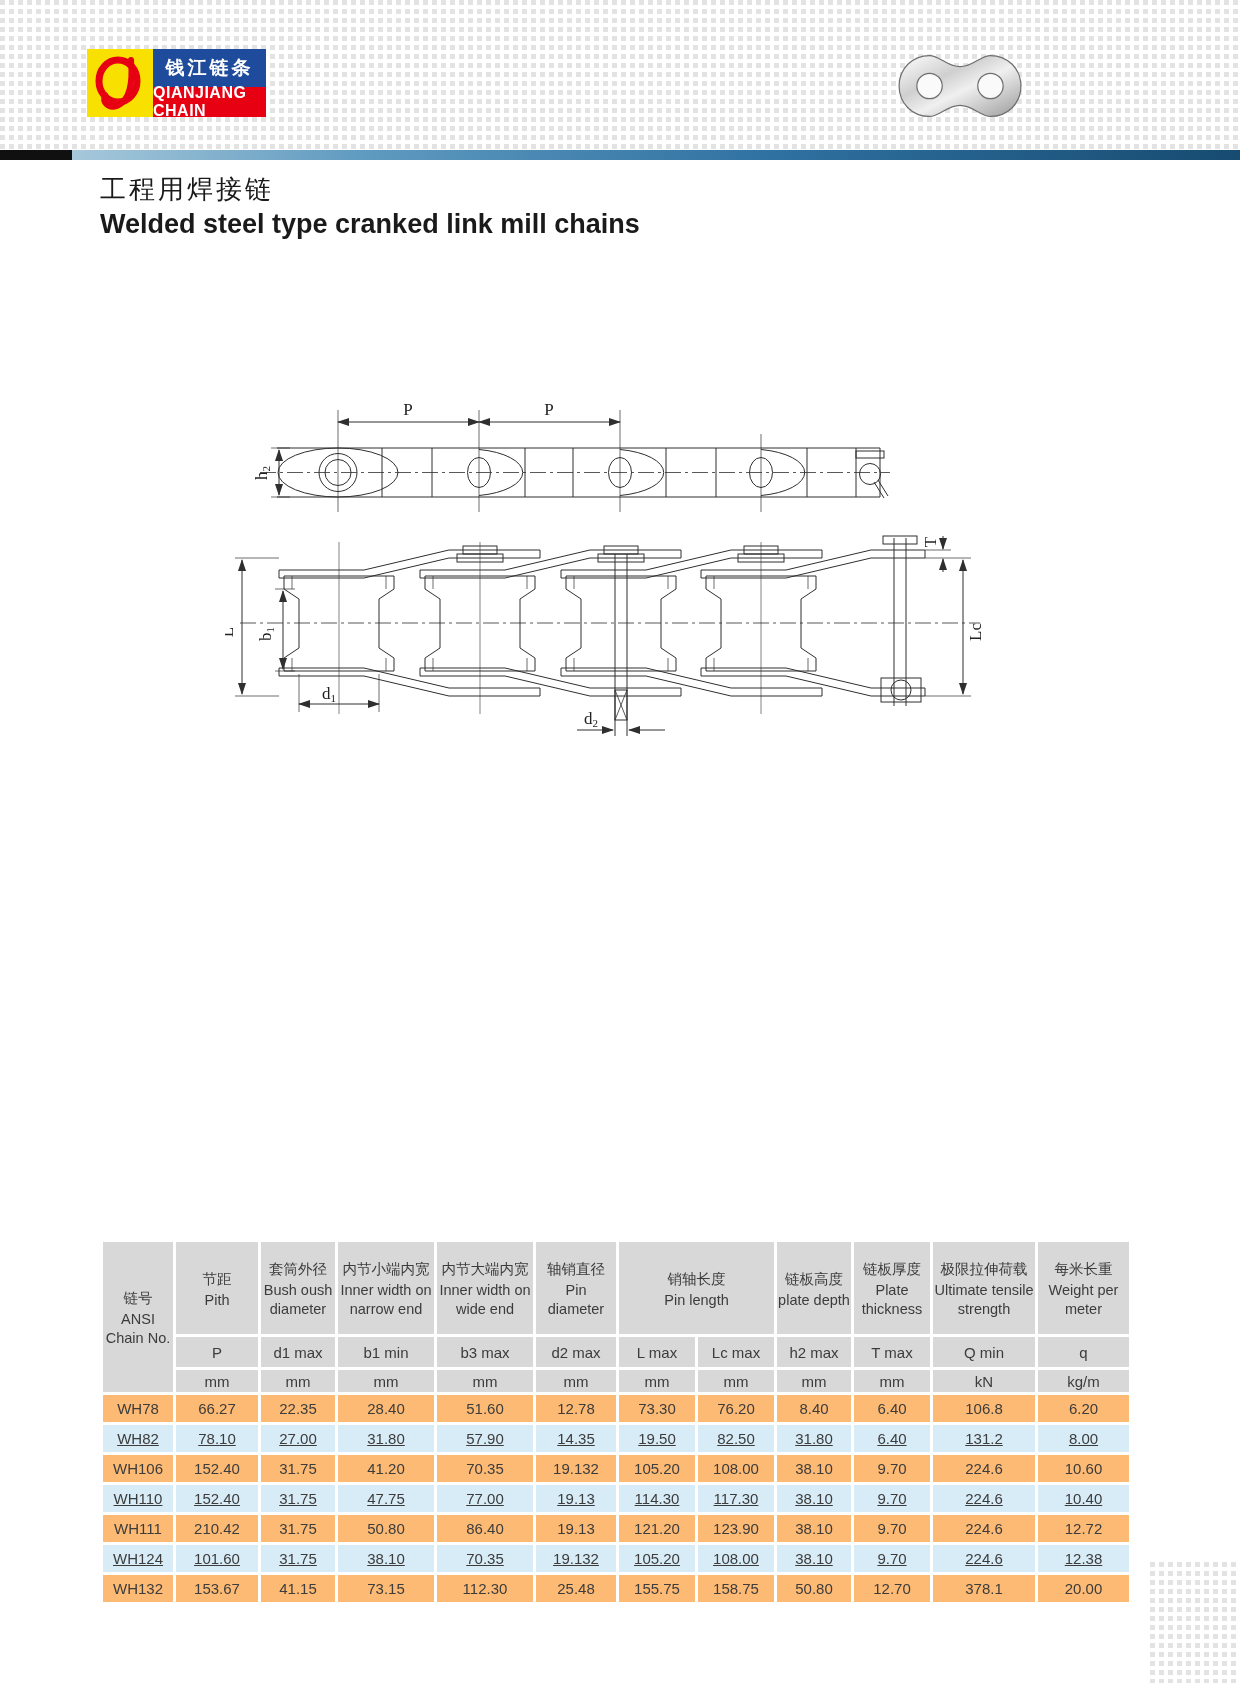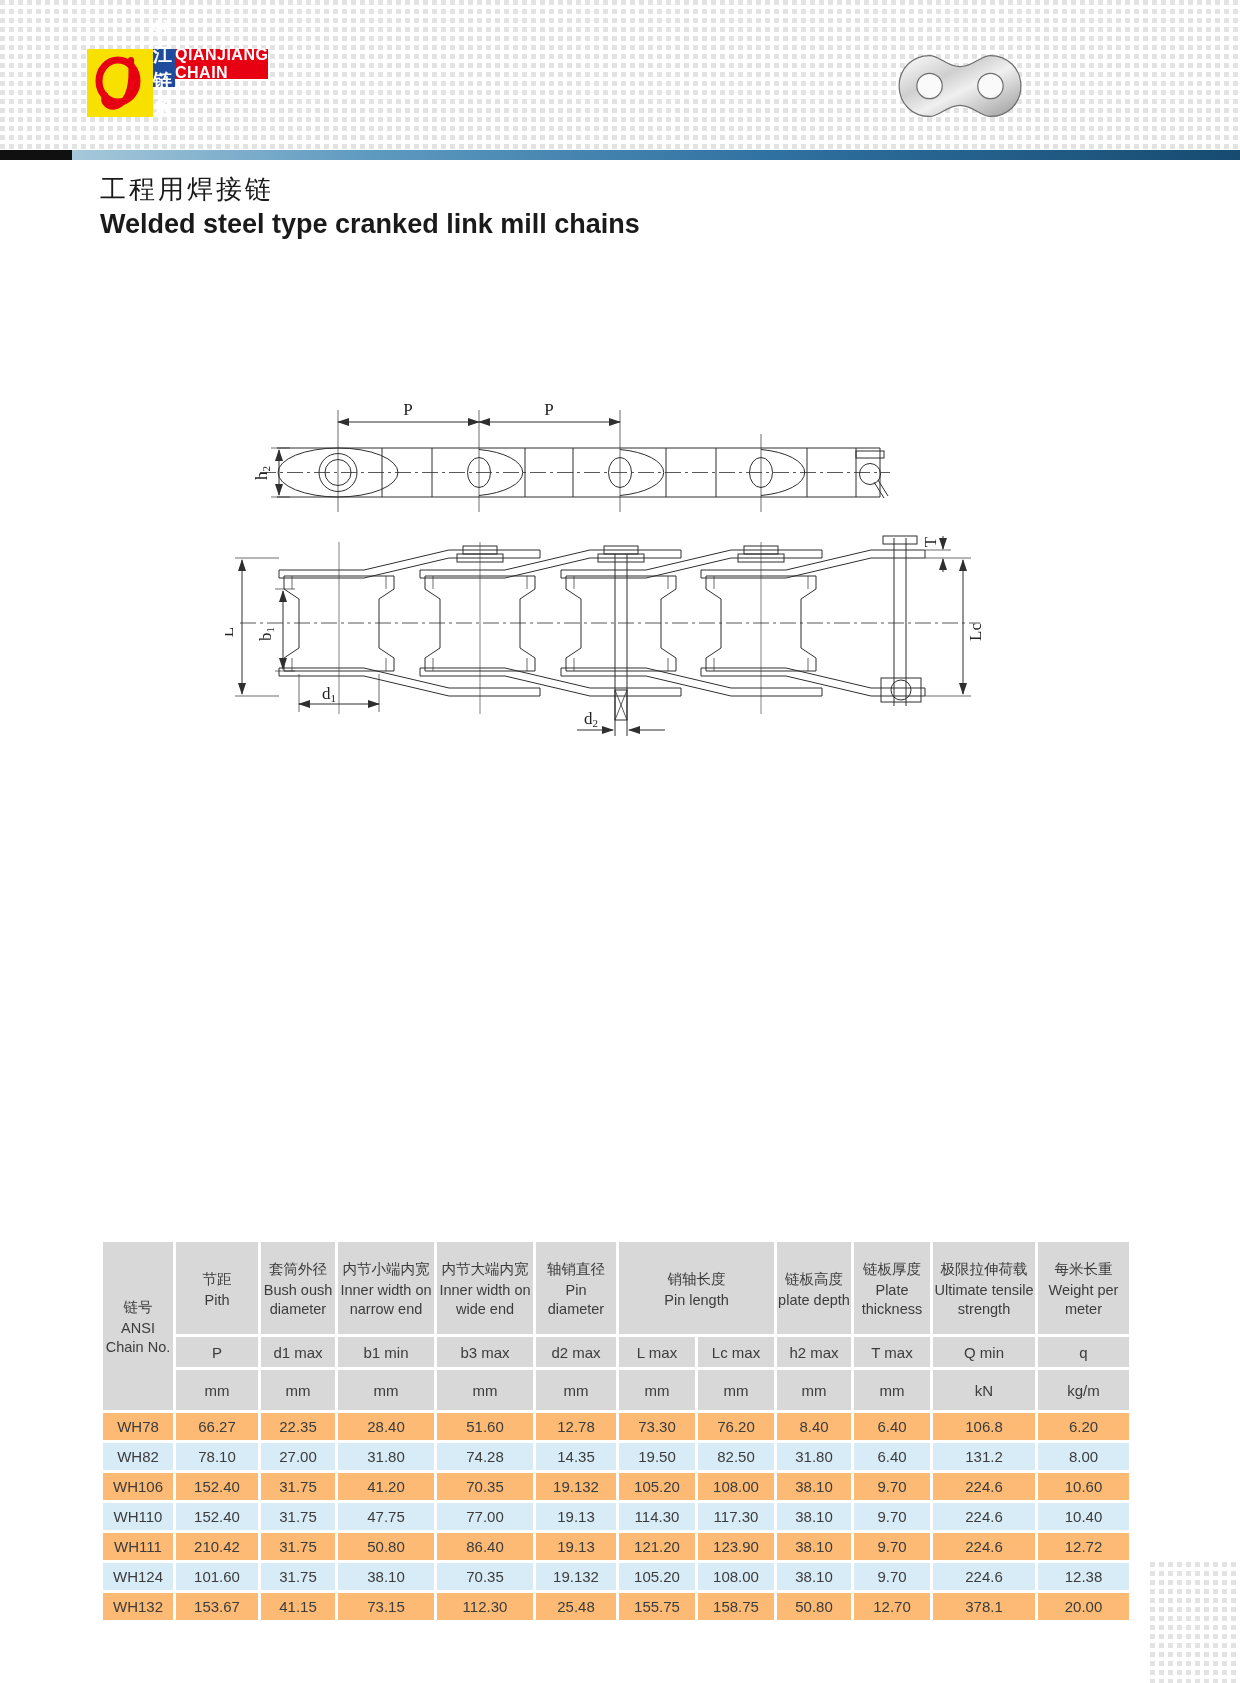--- a/index.html
+++ b/index.html
@@ -18,21 +18,21 @@
 
   
   .divider{left:0;top:150px;width:1240px;height:10px;}
   .divider .blk{position:absolute;left:0;top:0;width:72px;height:10px;background:#101010;}
   .divider .grad{position:absolute;left:72px;top:0;width:1168px;height:10px;
     background:linear-gradient(90deg,#a6c8da 0%,#5f9ac0 25%,#2f71a1 60%,#174b70 100%);}
 
   
   .logo{left:87px;top:49px;width:179px;height:68px;display:flex;}
   .logo .qbox{width:66px;height:68px;background:#f8e100;display:flex;align-items:center;justify-content:center;}
-  .logo .stack{width:113px;height:68px;display:flex;flex-direction:row;}
+  .logo .stack{width:113px;height:68px;display:flex;flex-direction:column;}
   .logo .zh{height:38px;background:#1e4b9b;color:#fff;display:flex;align-items:center;justify-content:center;
             font-size:19px;font-weight:bold;letter-spacing:3px;}
   .logo .en{height:30px;background:#e60012;color:#fff;display:flex;align-items:center;justify-content:center;
             font-size:16px;font-weight:bold;letter-spacing:.5px;}
 
   
   .titles{left:100px;top:172px;width:800px;}
   .title-zh{font-size:26px;letter-spacing:3px;line-height:34px;}
   .title-en{font-size:27px;line-height:36px;font-weight:bold;}
 
@@ -42,24 +42,24 @@
   
   .spec-table{left:100px;top:1239px;border-collapse:separate;border-spacing:3px;background:#fff;
               table-layout:fixed;}
   .spec-table td{text-align:center;vertical-align:middle;color:#3c3c3c;padding:0 1px;}
   .spec-table td.hd{background:#d8d8d8;}
   .spec-table tr.gr td{height:92px;}
   .spec-table td.hd .zh{font-size:14.5px;white-space:nowrap;margin-top:3px;}
   .spec-table td.hd .en{font-size:14.5px;line-height:1.3;margin-top:2px;}
   .spec-table td.corner{font-size:15px;line-height:1.35;margin-left:28px;}
   .spec-table tr.sy td{height:30px;font-size:15px;}
-  .spec-table tr.un td{height:40px;font-size:15px;}
+  .spec-table tr.un td{height:22px;font-size:15px;}
   .spec-table tr.data td{height:27px;font-size:15px;}
   .spec-table tr.data.dark td{background:#fdba74;}
-  .spec-table tr.data.light td{background:#d8ecf8;}
+  .spec-table tr.data.light td{background:#d8ecf8;text-decoration:underline;}
 </style>
 </head>
 <body>
 
 <div class="page">
 
   <div class="abs dotgrid header-band"></div>
 
   <div class="abs logo">
     <div class="qbox">
@@ -313,21 +313,21 @@
           <td>8.40</td>
           <td>6.40</td>
           <td>106.8</td>
           <td>6.20</td>
         </tr>
         <tr class="data light">
           <td class="no">WH82</td>
           <td>78.10</td>
           <td>27.00</td>
           <td>31.80</td>
-          <td>74.28</td>
+          <td>57.90</td>
           <td>14.35</td>
           <td>19.50</td>
           <td>82.50</td>
           <td>31.80</td>
           <td>6.40</td>
           <td>131.2</td>
           <td>8.00</td>
         </tr>
         <tr class="data dark">
           <td class="no">WH106</td>

